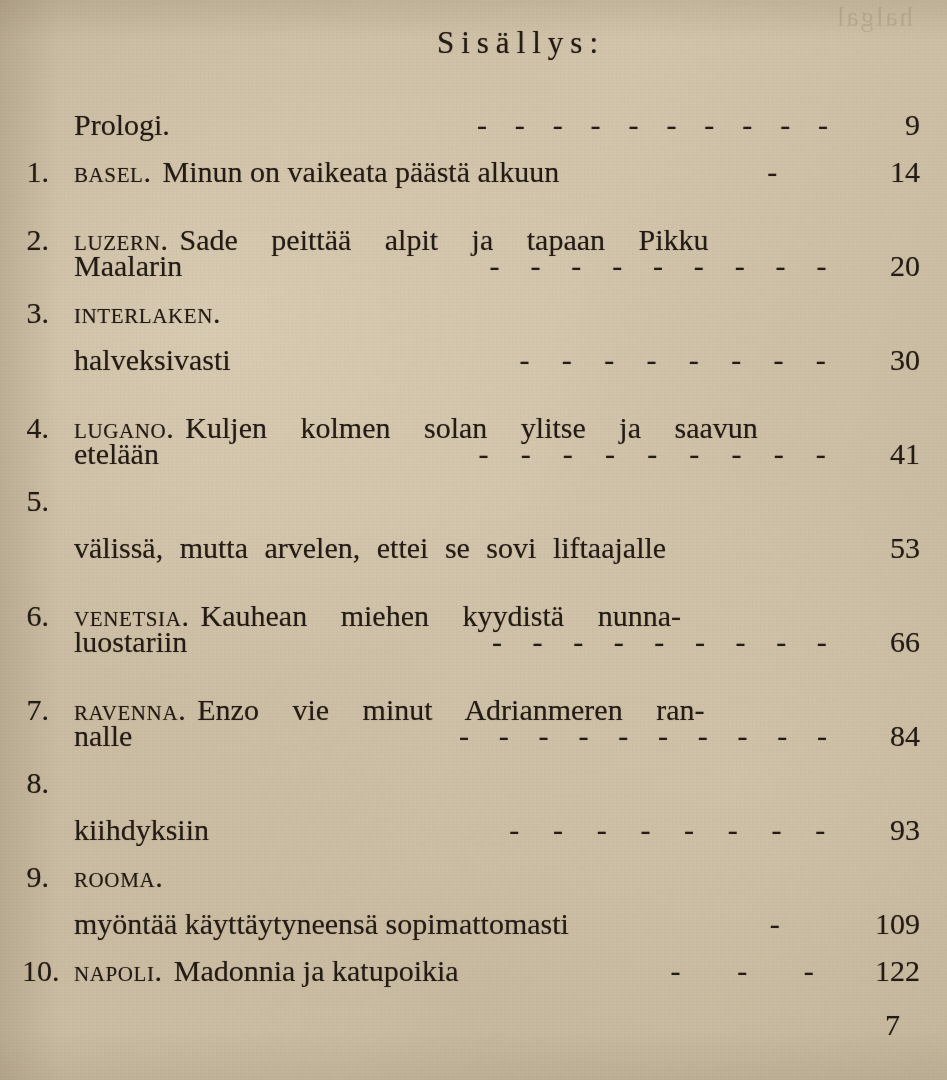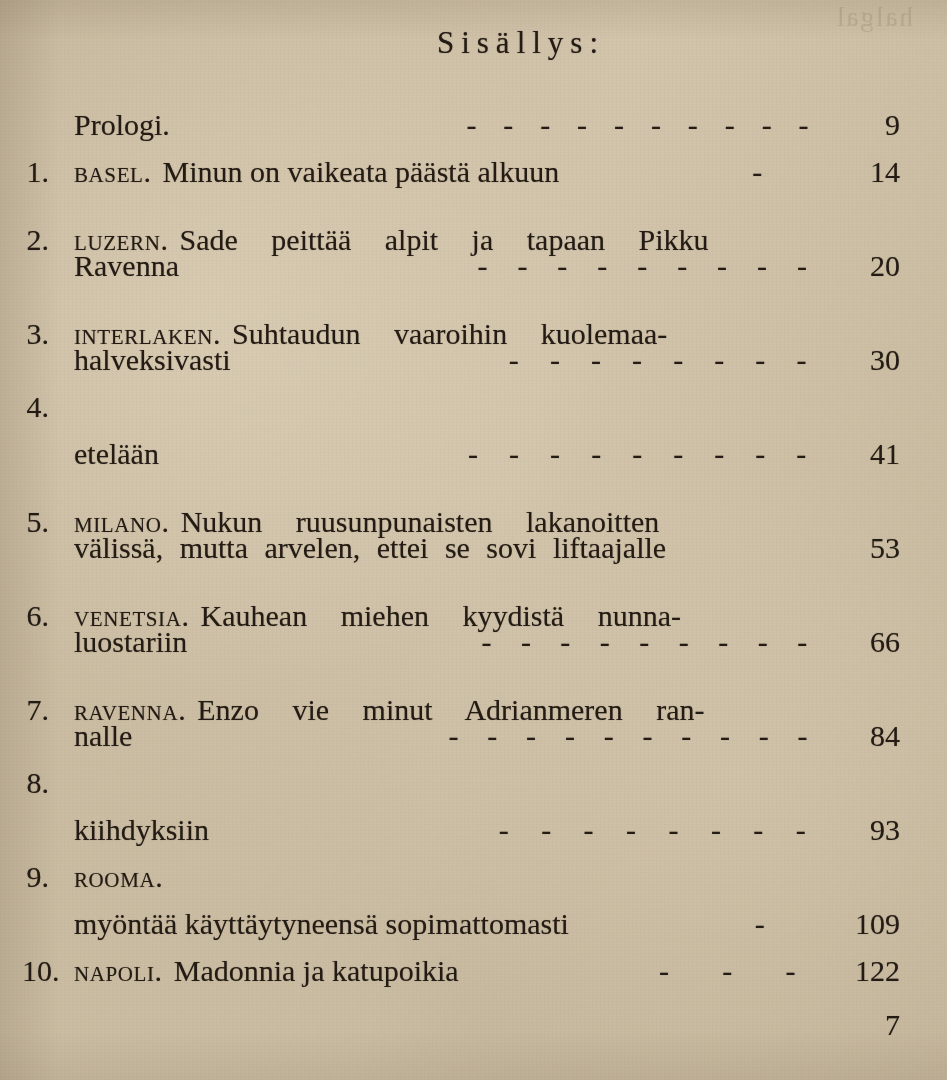--- a/index.html
+++ b/index.html
@@ -97,21 +97,21 @@
     width: 947px;
   }
 
   .entry { margin-bottom: 0; }
 
   .row {
     display: flex;
     align-items: baseline;
     height: 47px;
     padding-left: 22px;
-    padding-right: 47px;
+    padding-right: 27px;
     box-sizing: border-box;
     font-size: 30px;
     text-shadow: 0 0 1px rgba(36,28,20,0.45);
   }
 
   
   .num {
     width: 52px;
     min-width: 52px;
     text-align: right;
@@ -231,42 +231,41 @@
             <span class="desc widest">Sade peittää alpit ja tapaan Pikku</span>
           </div>
           <div class="leaders">
             <span class="spacer"></span>
           </div>
           <div class="pg"></div>
         </div>
         <div class="row">
           <div class="num blank">2.</div>
           <div class="body">
-            <span class="desc">Ravenna</span>
+            <span class="desc">Maalarin</span>
           </div>
           <div class="leaders">
             <span class="dash">-</span>
             <span class="dash">-</span>
             <span class="dash">-</span>
             <span class="dash">-</span>
             <span class="dash">-</span>
             <span class="dash">-</span>
             <span class="dash">-</span>
             <span class="dash">-</span>
             <span class="dash">-</span>
           </div>
           <div class="pg">20</div>
         </div>
       </div>
       <div class="entry">
         <div class="row">
           <div class="num">3.</div>
           <div class="body">
             <span class="place">Interlaken.</span>
-            <span class="desc widest">Suhtaudun vaaroihin kuolemaa-</span>
           </div>
           <div class="leaders">
             <span class="spacer"></span>
           </div>
           <div class="pg"></div>
         </div>
         <div class="row">
           <div class="num blank">3.</div>
           <div class="body">
             <span class="desc">halveksivasti</span>
@@ -280,20 +279,24 @@
             <span class="dash">-</span>
             <span class="dash">-</span>
             <span class="dash">-</span>
           </div>
           <div class="pg">30</div>
         </div>
       </div>
       <div class="entry">
         <div class="row">
           <div class="num">4.</div>
+          <div class="body">
+            <span class="place">Lugano.</span>
+            <span class="desc widest">Kuljen kolmen solan ylitse ja saavun</span>
+          </div>
           <div class="leaders">
             <span class="spacer"></span>
           </div>
           <div class="pg"></div>
         </div>
         <div class="row">
           <div class="num blank">4.</div>
           <div class="body">
             <span class="desc">etelään</span>
           </div>
@@ -307,24 +310,20 @@
             <span class="dash">-</span>
             <span class="dash">-</span>
             <span class="dash">-</span>
           </div>
           <div class="pg">41</div>
         </div>
       </div>
       <div class="entry">
         <div class="row">
           <div class="num">5.</div>
-          <div class="body">
-            <span class="place">Milano.</span>
-            <span class="desc widest">Nukun ruusunpunaisten lakanoitten</span>
-          </div>
           <div class="leaders">
             <span class="spacer"></span>
           </div>
           <div class="pg"></div>
         </div>
         <div class="row">
           <div class="num blank">5.</div>
           <div class="body">
             <span class="desc wide">välissä, mutta arvelen, ettei se sovi liftaajalle</span>
           </div>

